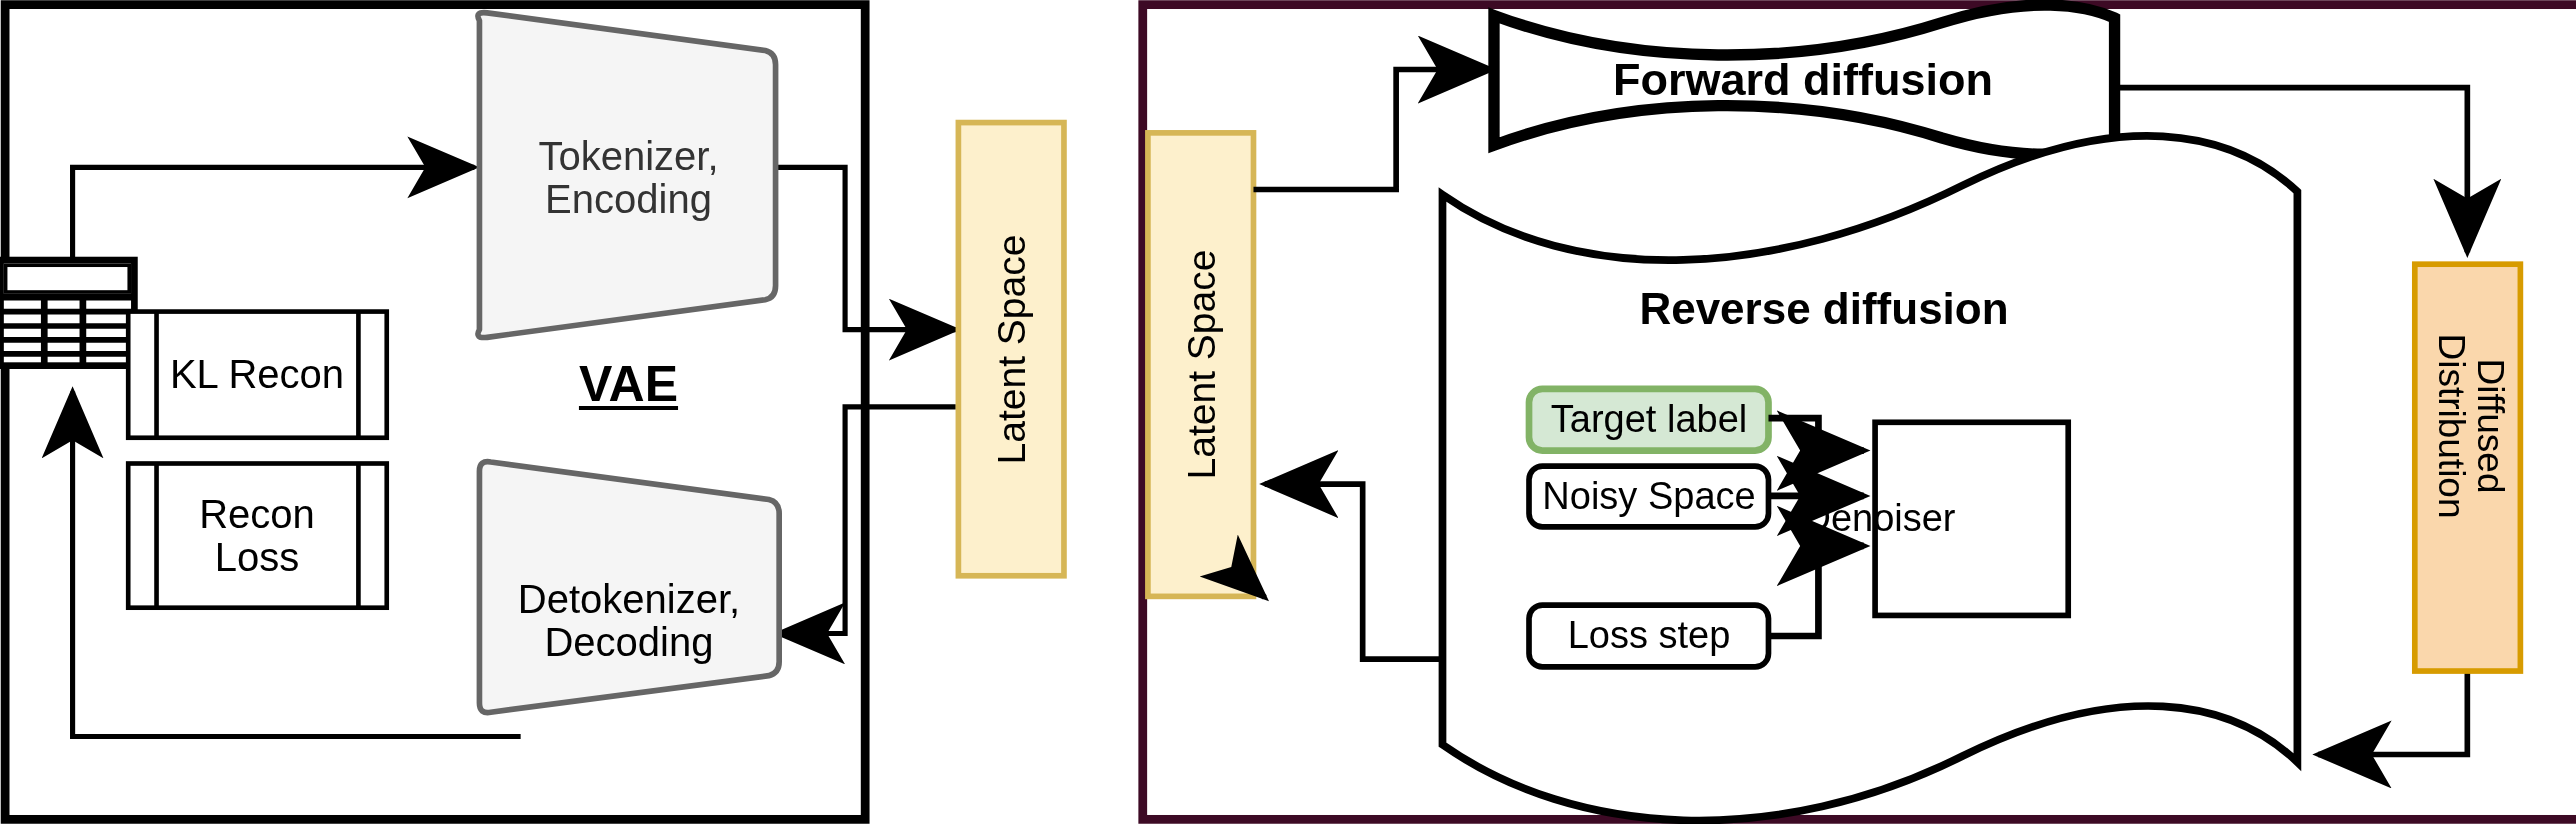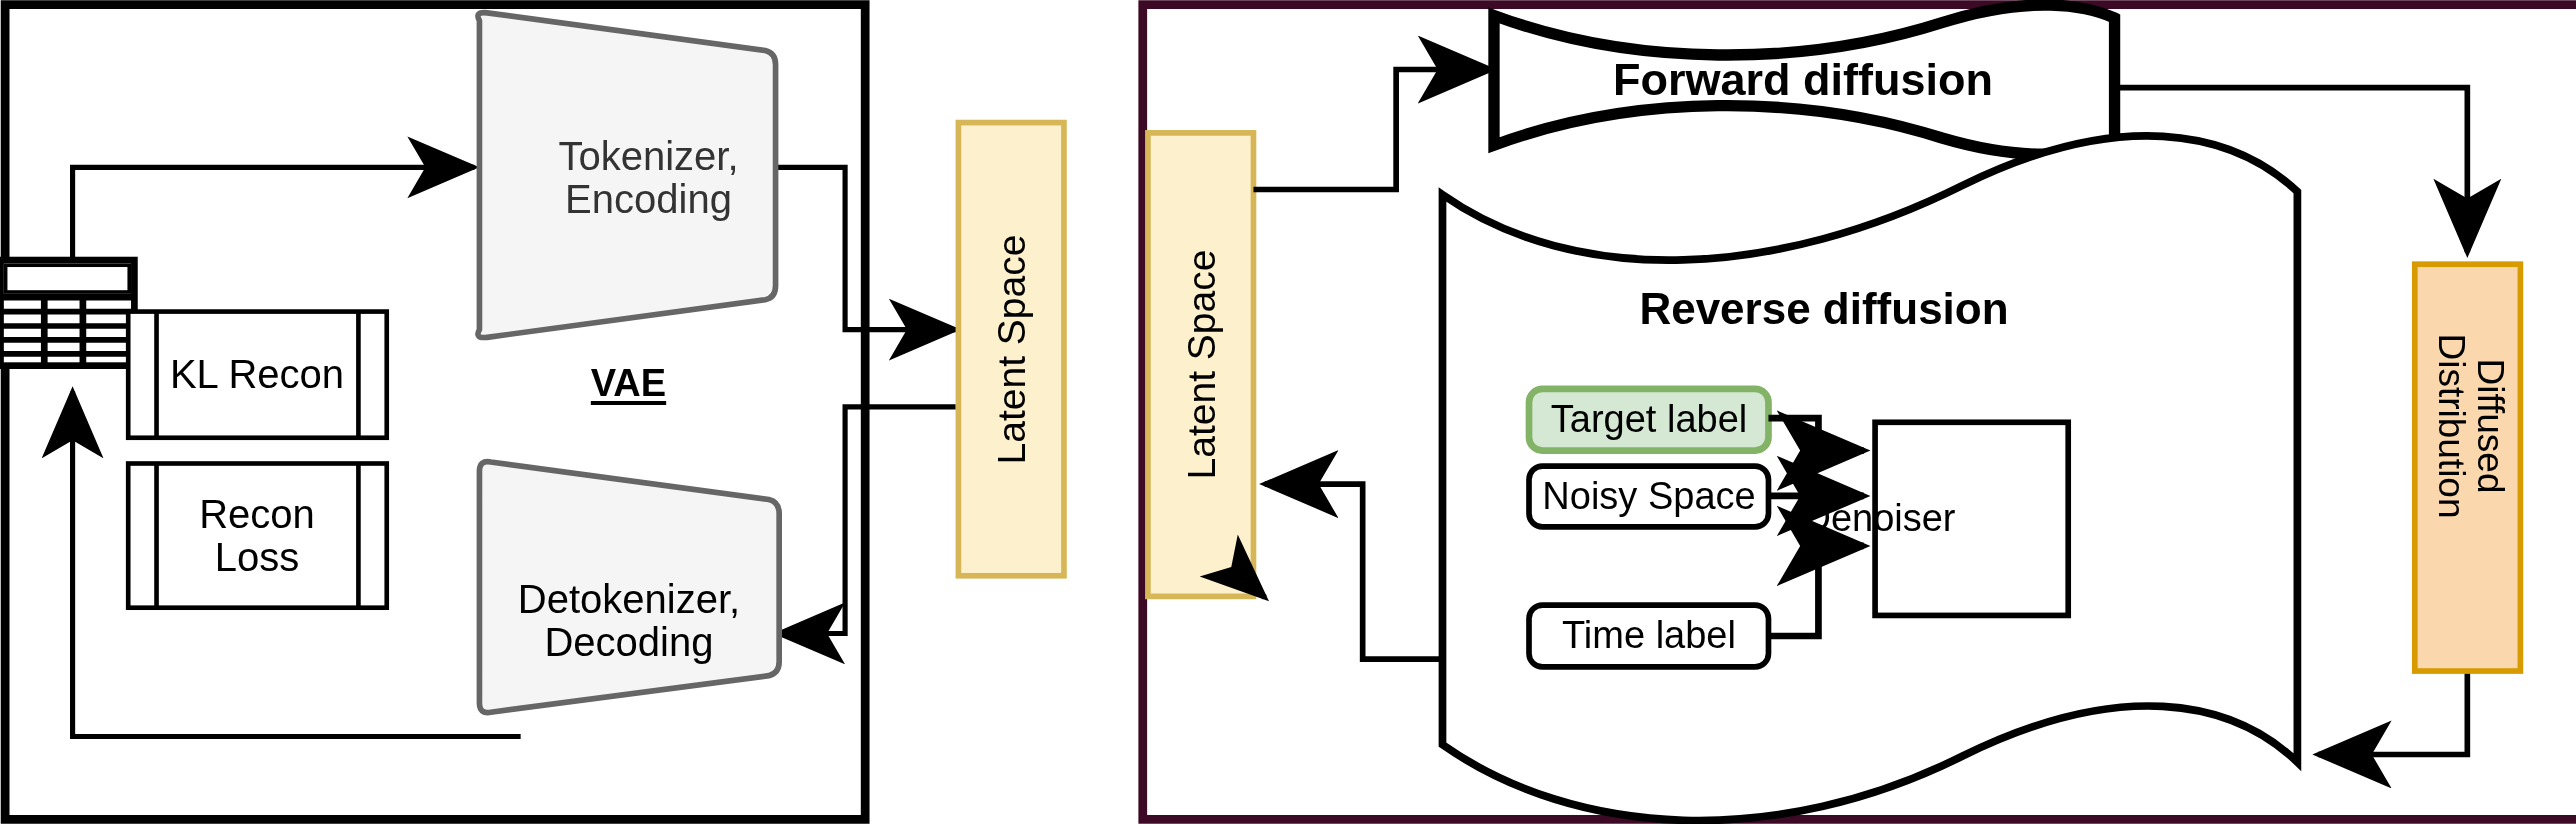--- a/index.html
+++ b/index.html
@@ -96,28 +96,28 @@
 
   <path d="M 3433,812 L 3530,812 L 3530,875 L 3618,875" fill="none" stroke="#000" stroke-width="13" marker-end="url(#ahs)"></path>
   <path d="M 3433,963 L 3618,963" fill="none" stroke="#000" stroke-width="13" marker-end="url(#ahs)"></path>
   <path d="M 3433,1235 L 3530,1235 L 3530,1060 L 3618,1060" fill="none" stroke="#000" stroke-width="13" marker-end="url(#ahs)"></path>
 
   <rect x="3640" y="820" width="375" height="375" fill="#ffffff" stroke="#000000" stroke-width="11"></rect>
 
   <rect x="4688" y="513" width="205" height="790" fill="#fad7ac" stroke="#d79b00" stroke-width="11"></rect>
 </svg>
 
-<div class="lbl grey" style="left:484px;top:93px;width:289px;height:170px;font-size:40px;margin-left:20px;">
+<div class="lbl grey" style="left:484px;top:93px;width:289px;height:170px;font-size:40px;">
   <span>
     <span>Tokenizer,</span><br>
     <span>Encoding</span>
   </span>
 </div>
 
-<div class="lbl bold underline" style="left:484px;top:361px;width:289px;height:46px;font-size:38px;">VAE</div>
+<div class="lbl bold underline" style="left:484px;top:361px;width:289px;height:46px;font-size:50px;">VAE</div>
 
 <div class="lbl" style="left:477px;top:554px;width:304px;height:134px;font-size:40px;">
   <span>
     <span>Detokenizer,</span><br>
     <span>Decoding</span>
   </span>
 </div>
 
 <div class="lbl" style="left:156px;top:312px;width:202px;height:126px;font-size:40px;">KL Recon</div>
 
@@ -133,21 +133,21 @@
 <div class="lbl rot-ccw" style="left:970px;top:345px;width:464px;height:39px;font-size:39px;white-space:nowrap;">Latent Space</div>
 
 <div class="lbl bold" style="left:1515px;top:283px;width:618px;height:52px;font-size:44px;white-space:nowrap;">Reverse diffusion</div>
 
 <div class="lbl bold" style="left:1504px;top:52px;width:598px;height:57px;font-size:45px;white-space:nowrap;">Forward diffusion</div>
 
 <div class="lbl" style="left:1529px;top:389px;width:240px;height:62px;font-size:38px;white-space:nowrap;text-align:right;">Target label</div>
 
 <div class="lbl" style="left:1529px;top:466px;width:240px;height:61px;font-size:38px;white-space:nowrap;">Noisy Space</div>
 
-<div class="lbl" style="left:1529px;top:605px;width:240px;height:62px;font-size:38px;white-space:nowrap;">Time label</div>
+<div class="lbl" style="left:1529px;top:605px;width:240px;height:62px;font-size:38px;white-space:nowrap;">Loss step</div>
 
 <div class="lbl" style="left:1783px;top:422px;width:193px;height:193px;font-size:38px;white-space:nowrap;">Denoiser</div>
 
 <div class="lbl rot-cw" style="left:2266px;top:385px;width:407px;height:82px;font-size:37px;line-height:1.05;">
   <span style="white-space:nowrap;">
     <span>Diffused</span><br>
     <span>Distribution</span>
   </span>
 </div>
 

